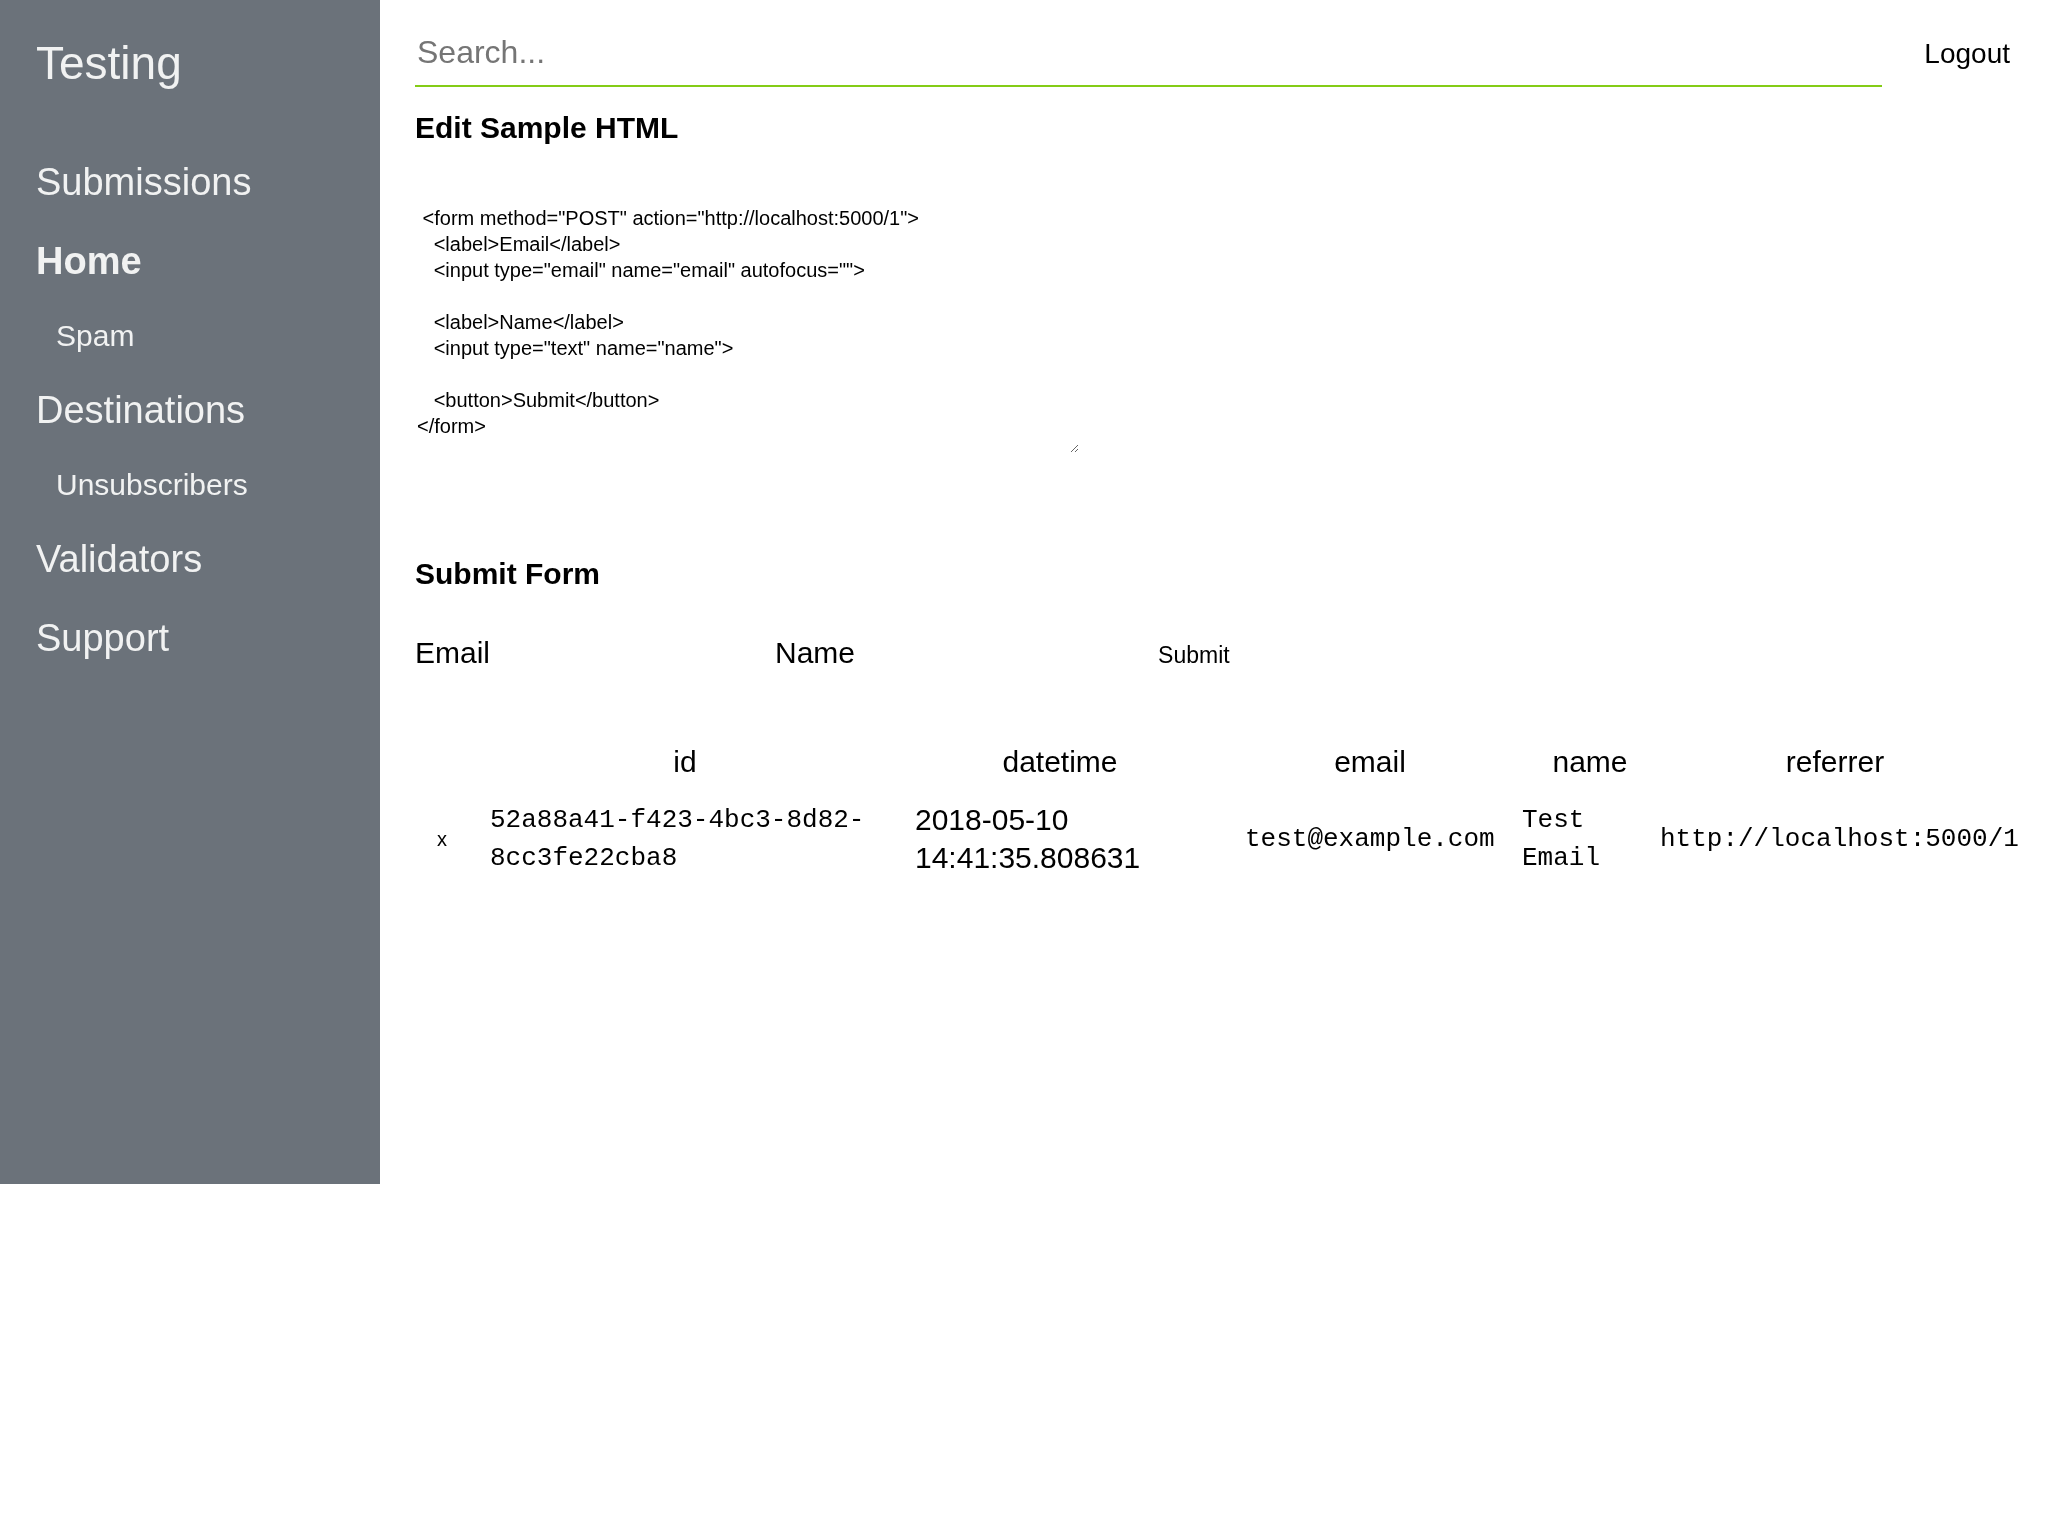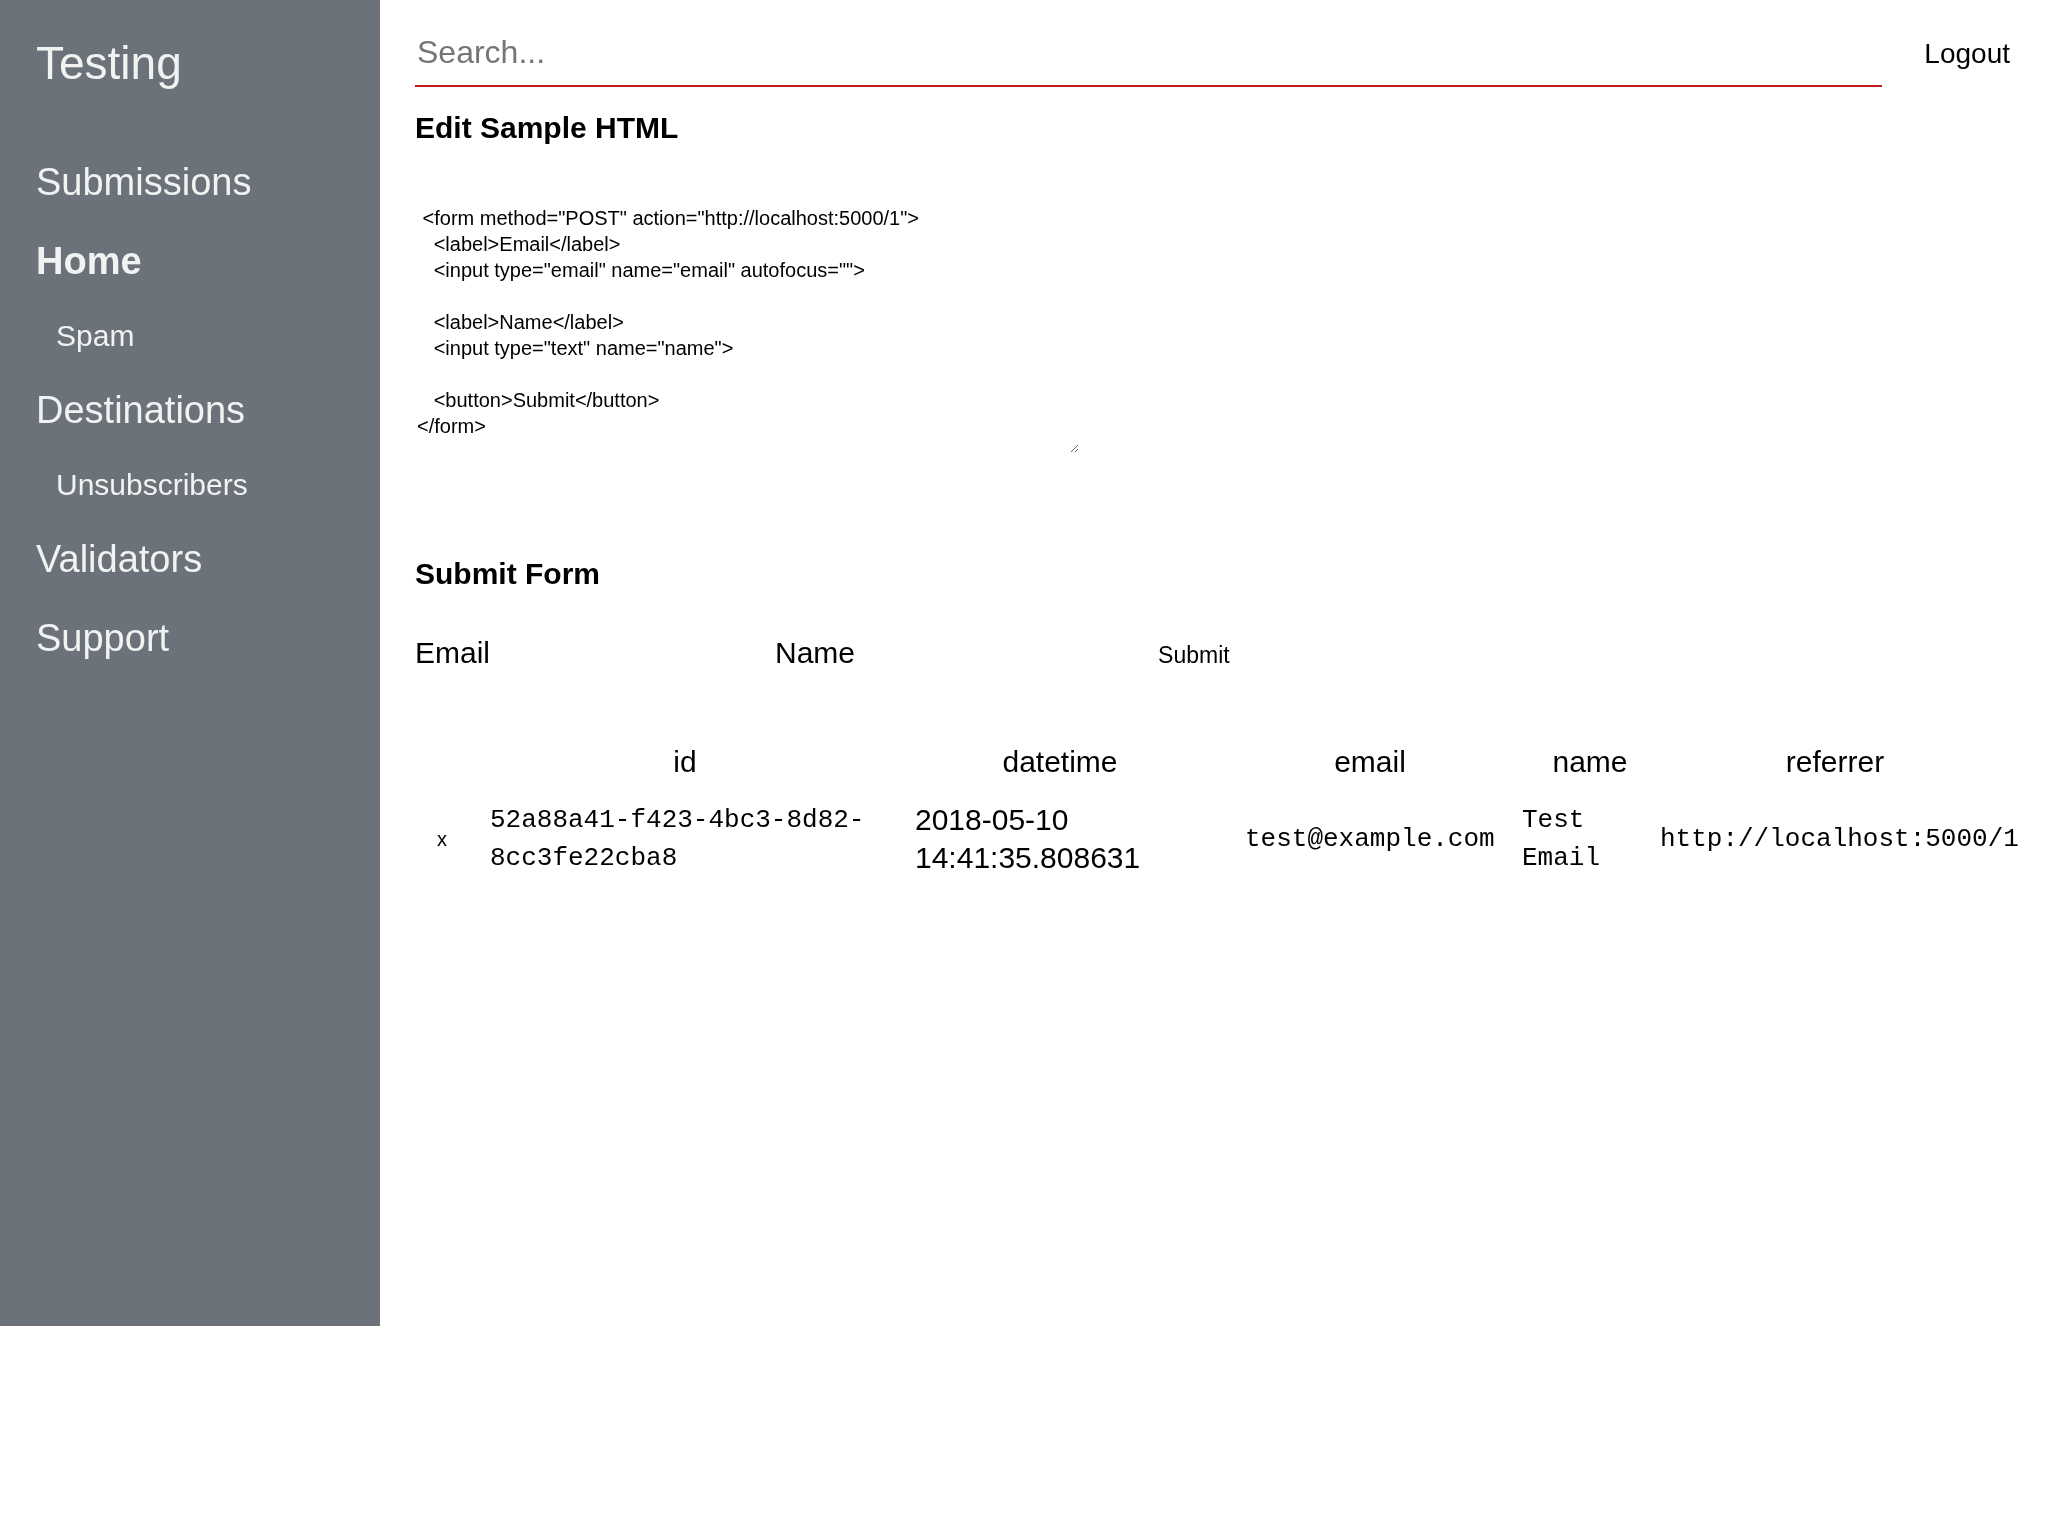--- a/index.html
+++ b/index.html
@@ -12,21 +12,21 @@
     font-family: "Liberation Sans", sans-serif;
     color: #000;
     display: flex;
     overflow: hidden;
   }
 
   
   .sidebar {
     width: 380px;
     flex-shrink: 0;
-    height: 1326px;
+    height: 1184px;
     background: #6b727a;
     color: #f1f2f2;
     padding: 28px 0 0 36px;
   }
   .brand {
     font-size: 46px;
     font-weight: 400;
     line-height: 54px;
     margin: 8px 0 70px 0;
     color: #f1f2f2;
@@ -57,21 +57,21 @@
   .topbar {
     display: flex;
     align-items: baseline;
     margin-top: 34px;
   }
   .search-input {
     flex: 1;
     font-family: "Liberation Sans", sans-serif;
     font-size: 32px;
     border: none;
-    border-bottom: 2px solid #b91c1c;
+    border-bottom: 2px solid #84cc16;
     outline: none;
     padding: 0 0 14px 2px;
     color: #000;
     background: transparent;
   }
   .search-input::placeholder { color: #757575; opacity: 1; }
   .logout {
     font-size: 28px;
     color: #000;
     text-decoration: none;

